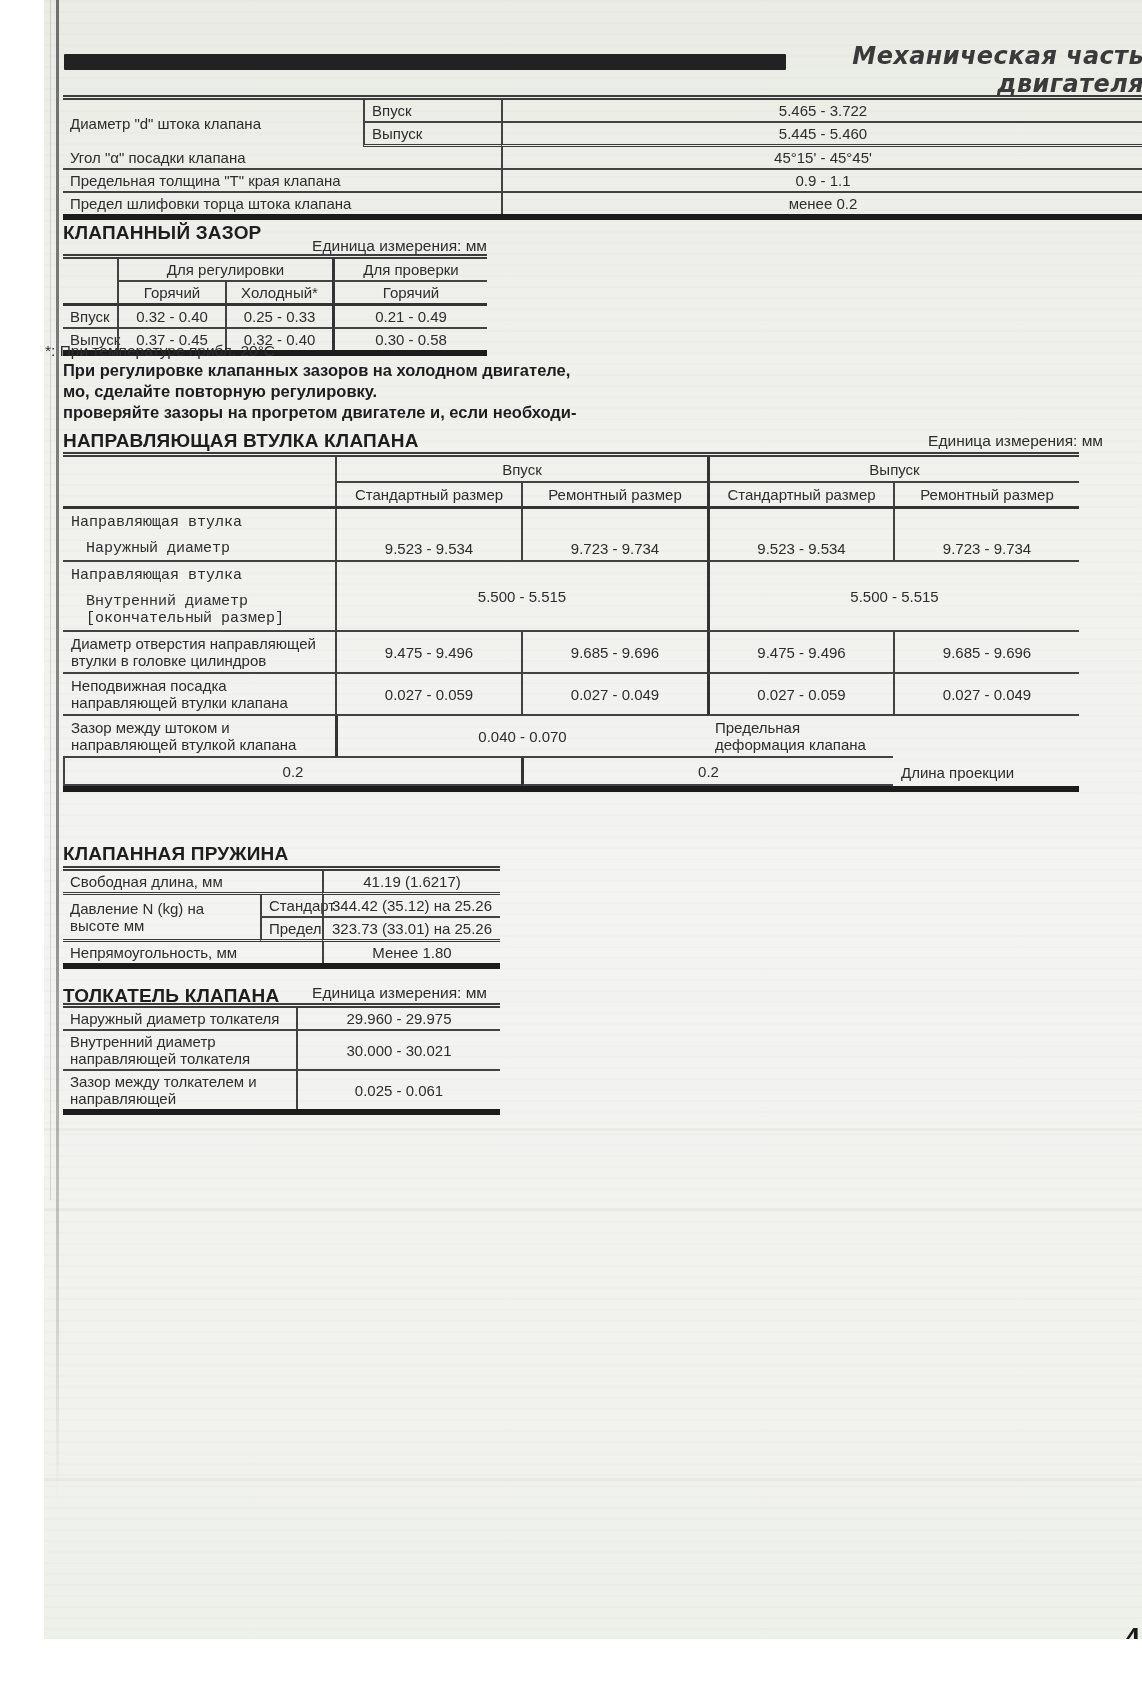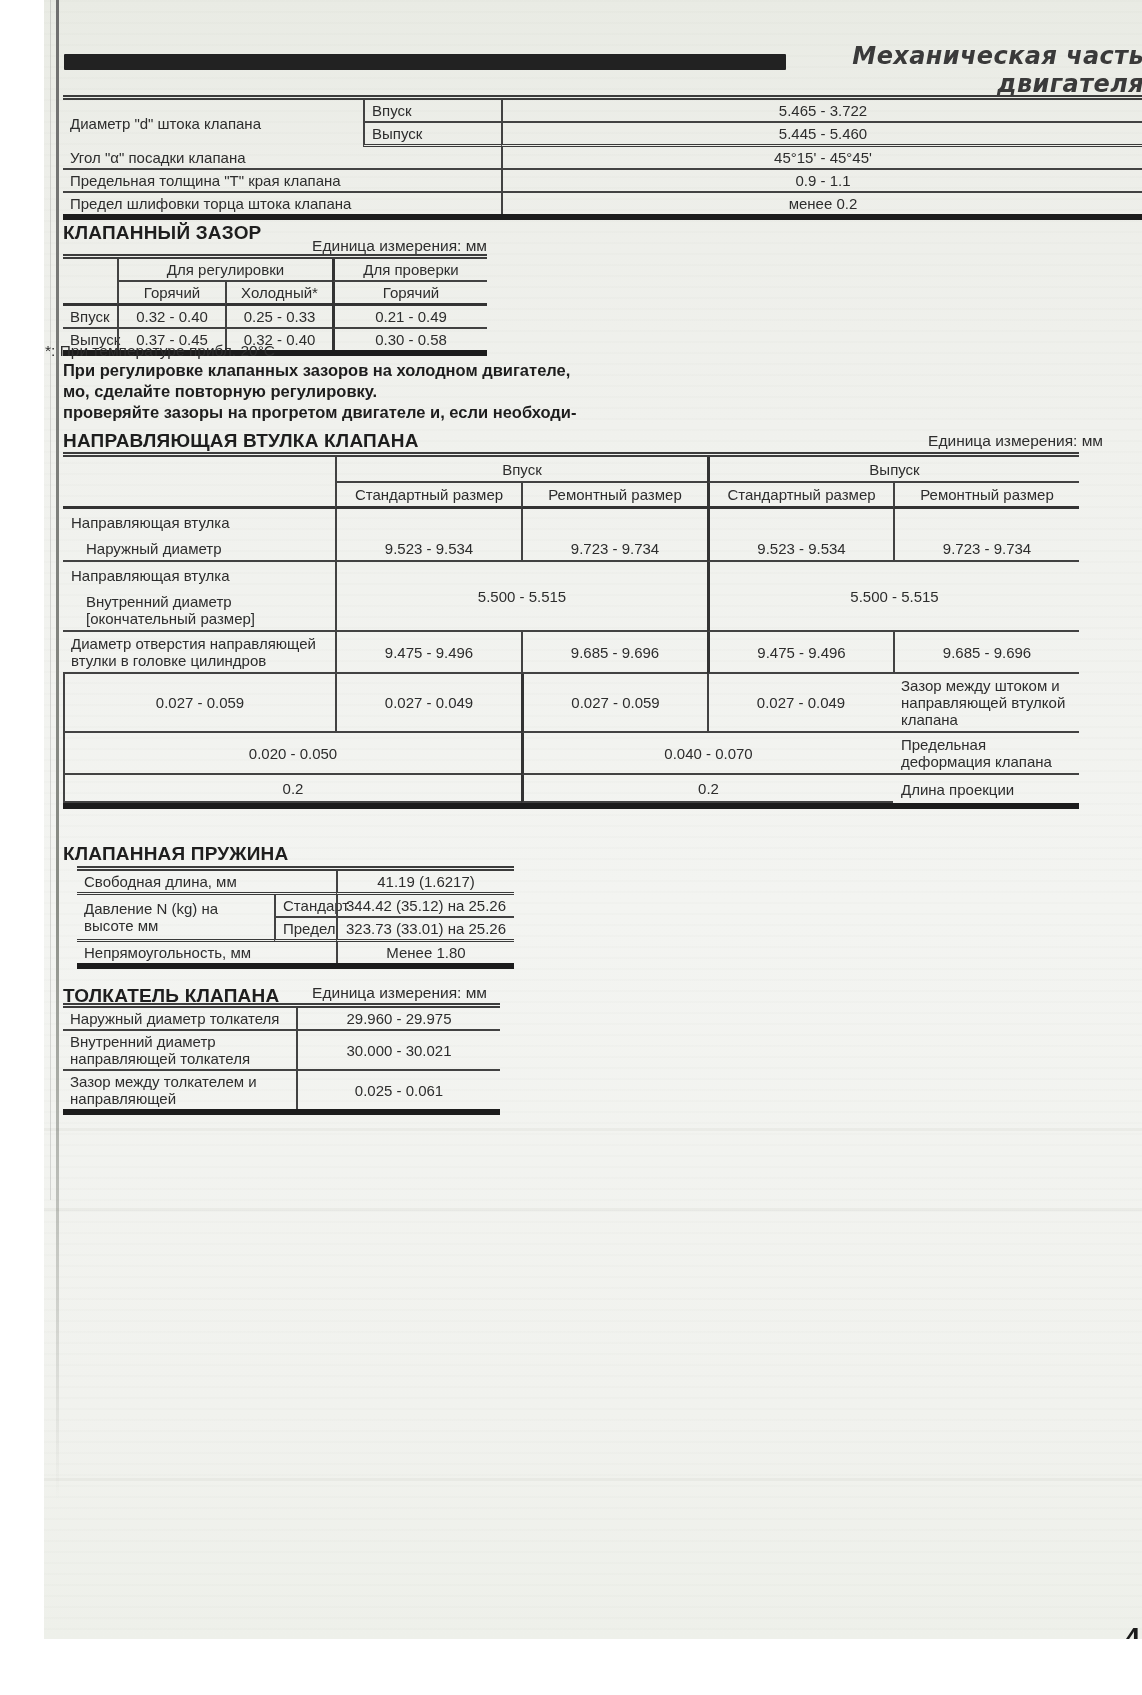--- a/index.html
+++ b/index.html
@@ -53,30 +53,30 @@
   .warn{position:absolute;left:19px;top:360px;width:520px;font-size:16.5px;font-weight:bold;line-height:21px;color:#1d1d1d;}
 
   
   .t3{left:19px;top:452px;width:1016px;grid-template-columns:272px 186px 186px 186px 186px;}
   .t3 .c{padding:3px 8px;}
   .corner3{grid-row:1 / span 2;grid-column:1;border-bottom:3px solid #333;}
   .vh1{grid-column:2 / span 2;}
   .vh2{grid-column:4 / span 2;}
   .sp2{grid-column:span 2;}
   .sp4{grid-column:2 / span 4;}
-  .lab3{display:block;}
+  .lab3{display:block;font-family:Liberation Mono, monospace;}
   .lab3 .l1{margin:2px 0 9px 0;}
   .lab3 .ind{padding-left:15px;}
   .mh-h{min-height:26px;}
   .mh1{min-height:53px;}.mh2{min-height:64px;}.mh3{min-height:38px;}
   .mh4{min-height:36px;}.mh5{min-height:40px;}.mh6{min-height:26px;}.mh7{min-height:28px;}
   .vlow{align-items:flex-end;padding-bottom:8px;}
 
   
-  .t4{left:33px;top:866px;width:437px;grid-template-columns:197px 62px 178px;}
+  .t4{left:19px;top:866px;width:437px;grid-template-columns:197px 62px 178px;}
   .t4 .c{min-height:15px;}
   .biglab4{grid-row:2 / span 2;grid-column:1;}
 
   
   .t5{left:19px;top:1003px;width:437px;grid-template-columns:233px 204px;}
   .t5 .c{min-height:16px;}
 
   
   .footrule{position:absolute;left:19px;top:1643px;width:1040px;height:6px;background:#262626;}
   .pagenum{position:absolute;left:1062px;top:1622px;width:50px;text-align:right;
@@ -166,27 +166,27 @@
     </div>
     <div class="c sp2 bl cen">5.500 - 5.515</div>
     <div class="c sp2 gb cen">5.500 - 5.515</div>
 
     <div class="c mh3">Диаметр отверстия направляющей втулки в головке цилиндров</div>
     <div class="c bl cen">9.475 - 9.496</div>
     <div class="c bl cen">9.685 - 9.696</div>
     <div class="c gb cen">9.475 - 9.496</div>
     <div class="c bl cen">9.685 - 9.696</div>
 
+    <div class="c mh4">Неподвижная посадка направляющей втулки клапана</div>
     <div class="c bl cen">0.027 - 0.059</div>
     <div class="c bl cen">0.027 - 0.049</div>
     <div class="c gb cen">0.027 - 0.059</div>
     <div class="c bl cen">0.027 - 0.049</div>
 
     <div class="c mh5">Зазор между штоком и направляющей втулкой клапана</div>
-    <div class="c sp2 bl cen">0.020 - 0.050</div>
     <div class="c sp2 gb cen">0.040 - 0.070</div>
 
     <div class="c mh6">Предельная деформация клапана</div>
     <div class="c sp2 bl cen">0.2</div>
     <div class="c sp2 gb cen">0.2</div>
 
     <div class="c mh7 nb">Длина проекции</div>
   </div>
 
   <div class="sect" style="top:843px">КЛАПАННАЯ ПРУЖИНА</div>

